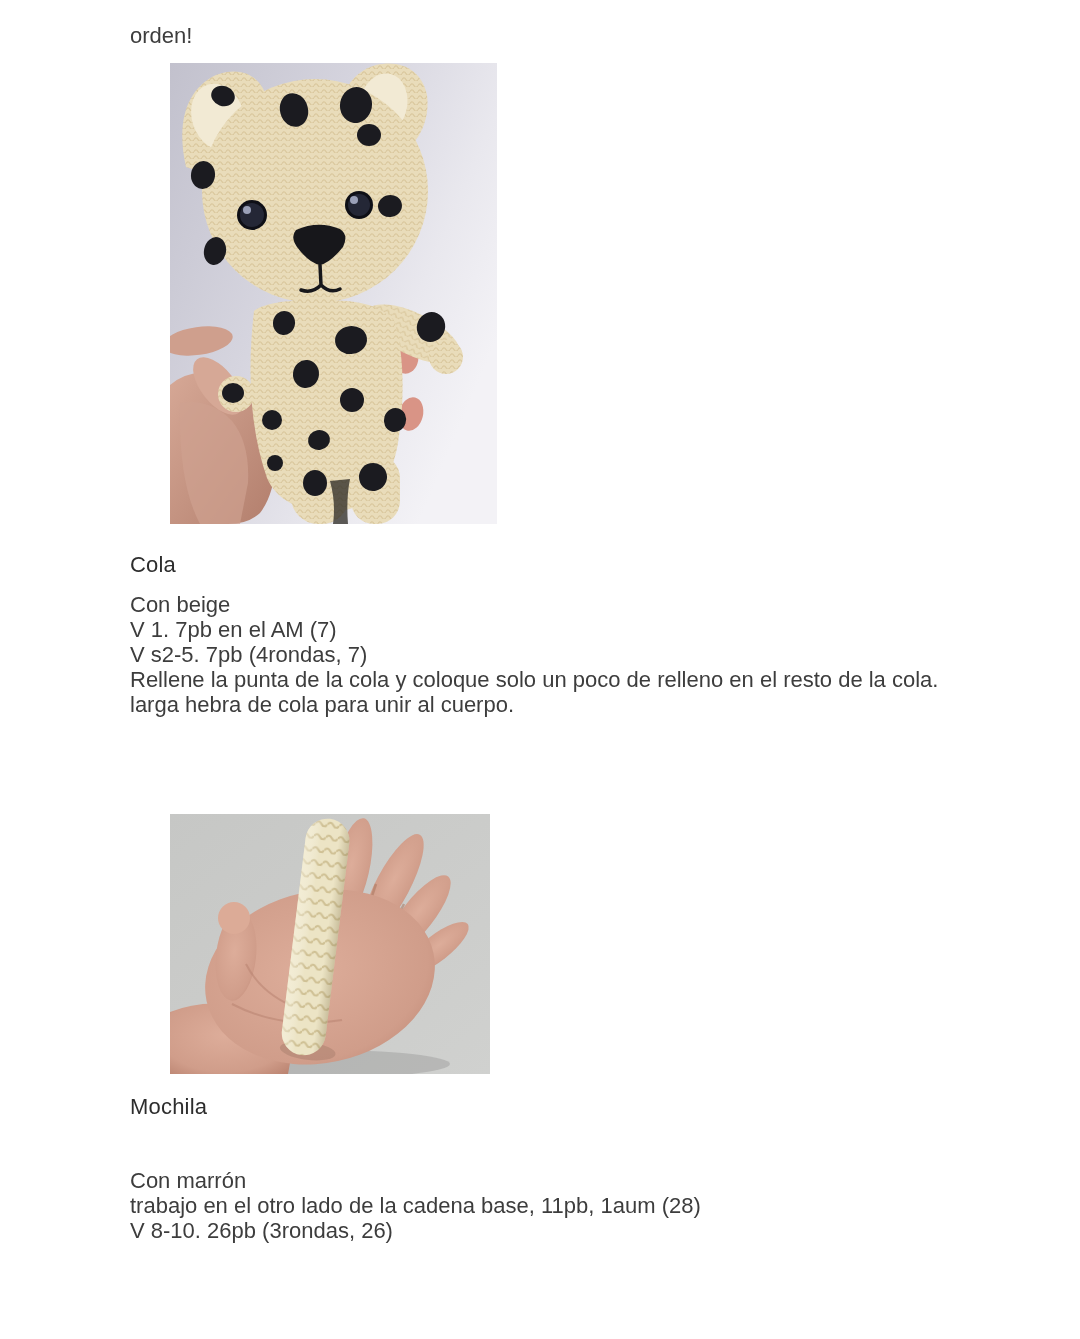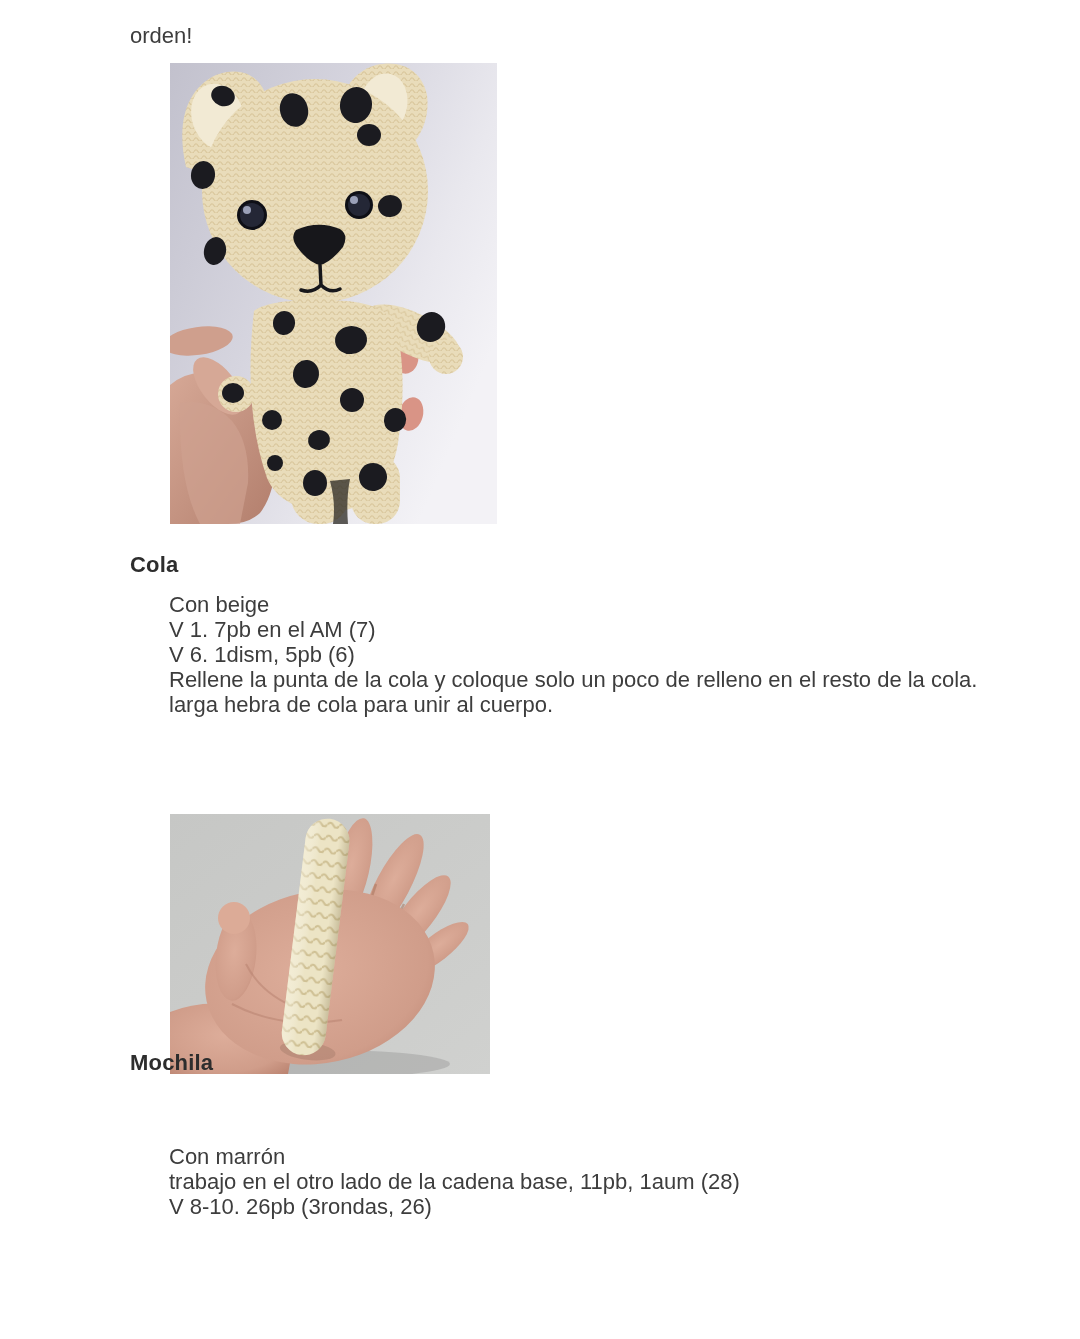--- a/index.html
+++ b/index.html
@@ -9,31 +9,31 @@
   }
   .intro{
     position:absolute;left:130px;top:23px;font-size:22px;line-height:25px;color:#3d3d3d;
     white-space:pre;
   }
   .photo{position:absolute;left:130px;display:block;}
   .photo svg{display:block;}
   .photo1{top:47px;width:327px;height:461px;}
   .photo2{top:798px;width:320px;height:260px;}
   .heading{
-    position:absolute;left:130px;font-size:22px;font-weight:700;color:#2d2d2d;
+    position:absolute;left:130px;font-size:22px;font-weight:400;color:#2d2d2d;
     line-height:26px;letter-spacing:0.2px;
   }
   .heading-cola{top:534px;}
-  .heading-mochila{top:1032px;text-align:right;}
+  .heading-mochila{top:1076px;text-align:right;}
   .block{
     position:absolute;left:130px;width:870px;font-size:22px;line-height:25px;color:#3d3d3d;
   }
   .block1{top:592px;}
-  .block2{top:1144px;}
-  .line{white-space:pre;margin-left:39px;}
+  .block2{top:1168px;}
+  .line{white-space:pre;}
 </style>
 </head>
 <body>
 
 <div class="page">
 
   <div class="intro">orden!</div>
 
   <figure class="photo photo1">
     <svg width="327" height="461" viewBox="0 0 327 461" xmlns="http://www.w3.org/2000/svg">
@@ -125,21 +125,21 @@
         </g>
       </g>
     </svg>
   </figure>
 
   <h2 class="heading heading-cola">Cola</h2>
 
   <div class="block block1">
     <div class="line">Con beige</div>
     <div class="line">V 1. 7pb en el AM (7)</div>
-    <div class="line">V 6. 1dism, 5pb (6)</div>
+    <div class="line">V s2-5. 7pb (4rondas, 7)</div>
     <div class="line">Rellene la punta de la cola y coloque solo un poco de relleno en el resto de la cola.</div>
     <div class="line">larga hebra de cola para unir al cuerpo.</div>
   </div>
 
   <figure class="photo photo2">
     <svg width="320" height="260" viewBox="0 0 320 260" xmlns="http://www.w3.org/2000/svg">
       <defs>
         <linearGradient id="bg2" x1="0" y1="0" x2="1" y2="1">
           <stop offset="0" stop-color="#c6c7c5"></stop>
           <stop offset="1" stop-color="#d0d1cf"></stop>

